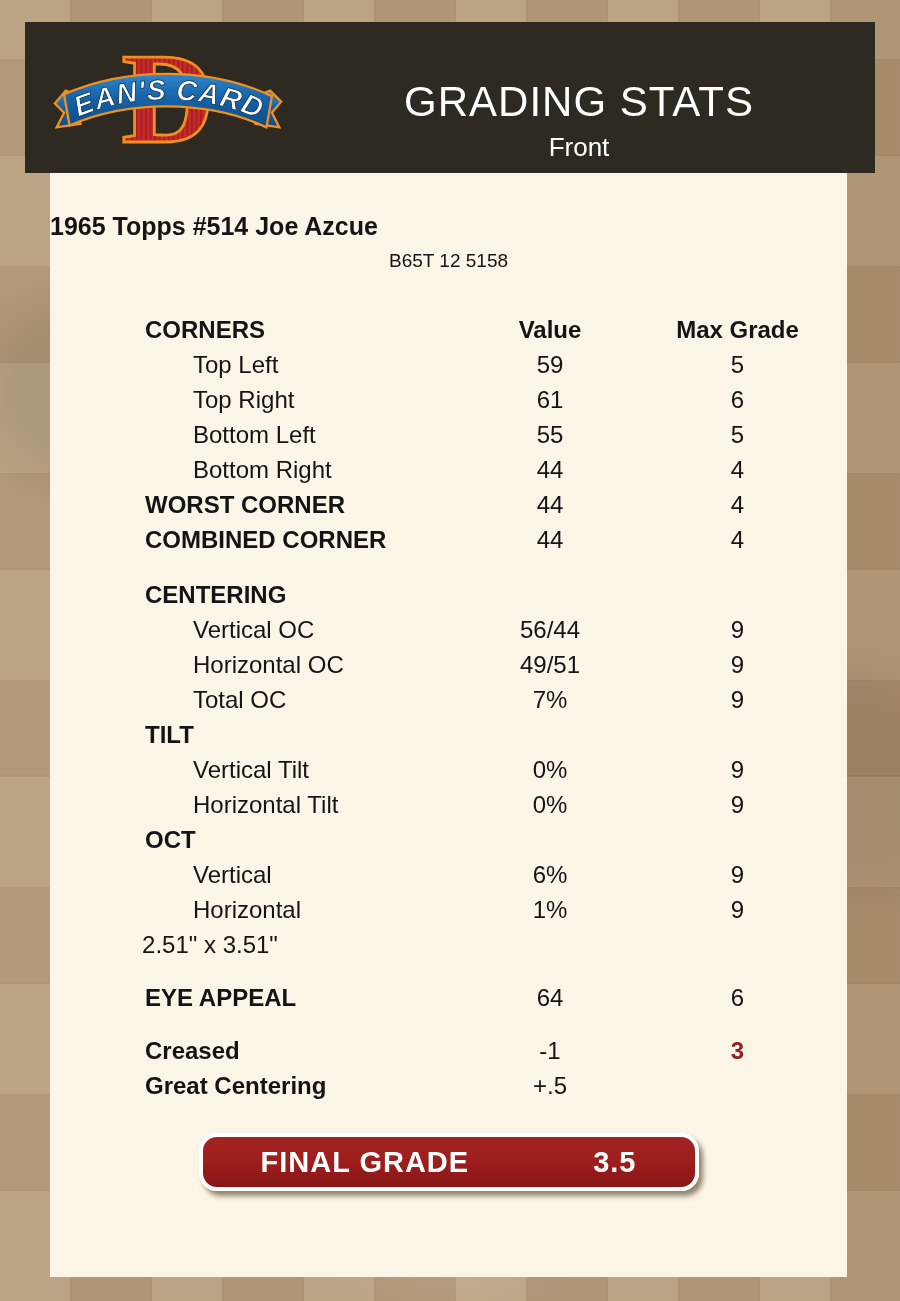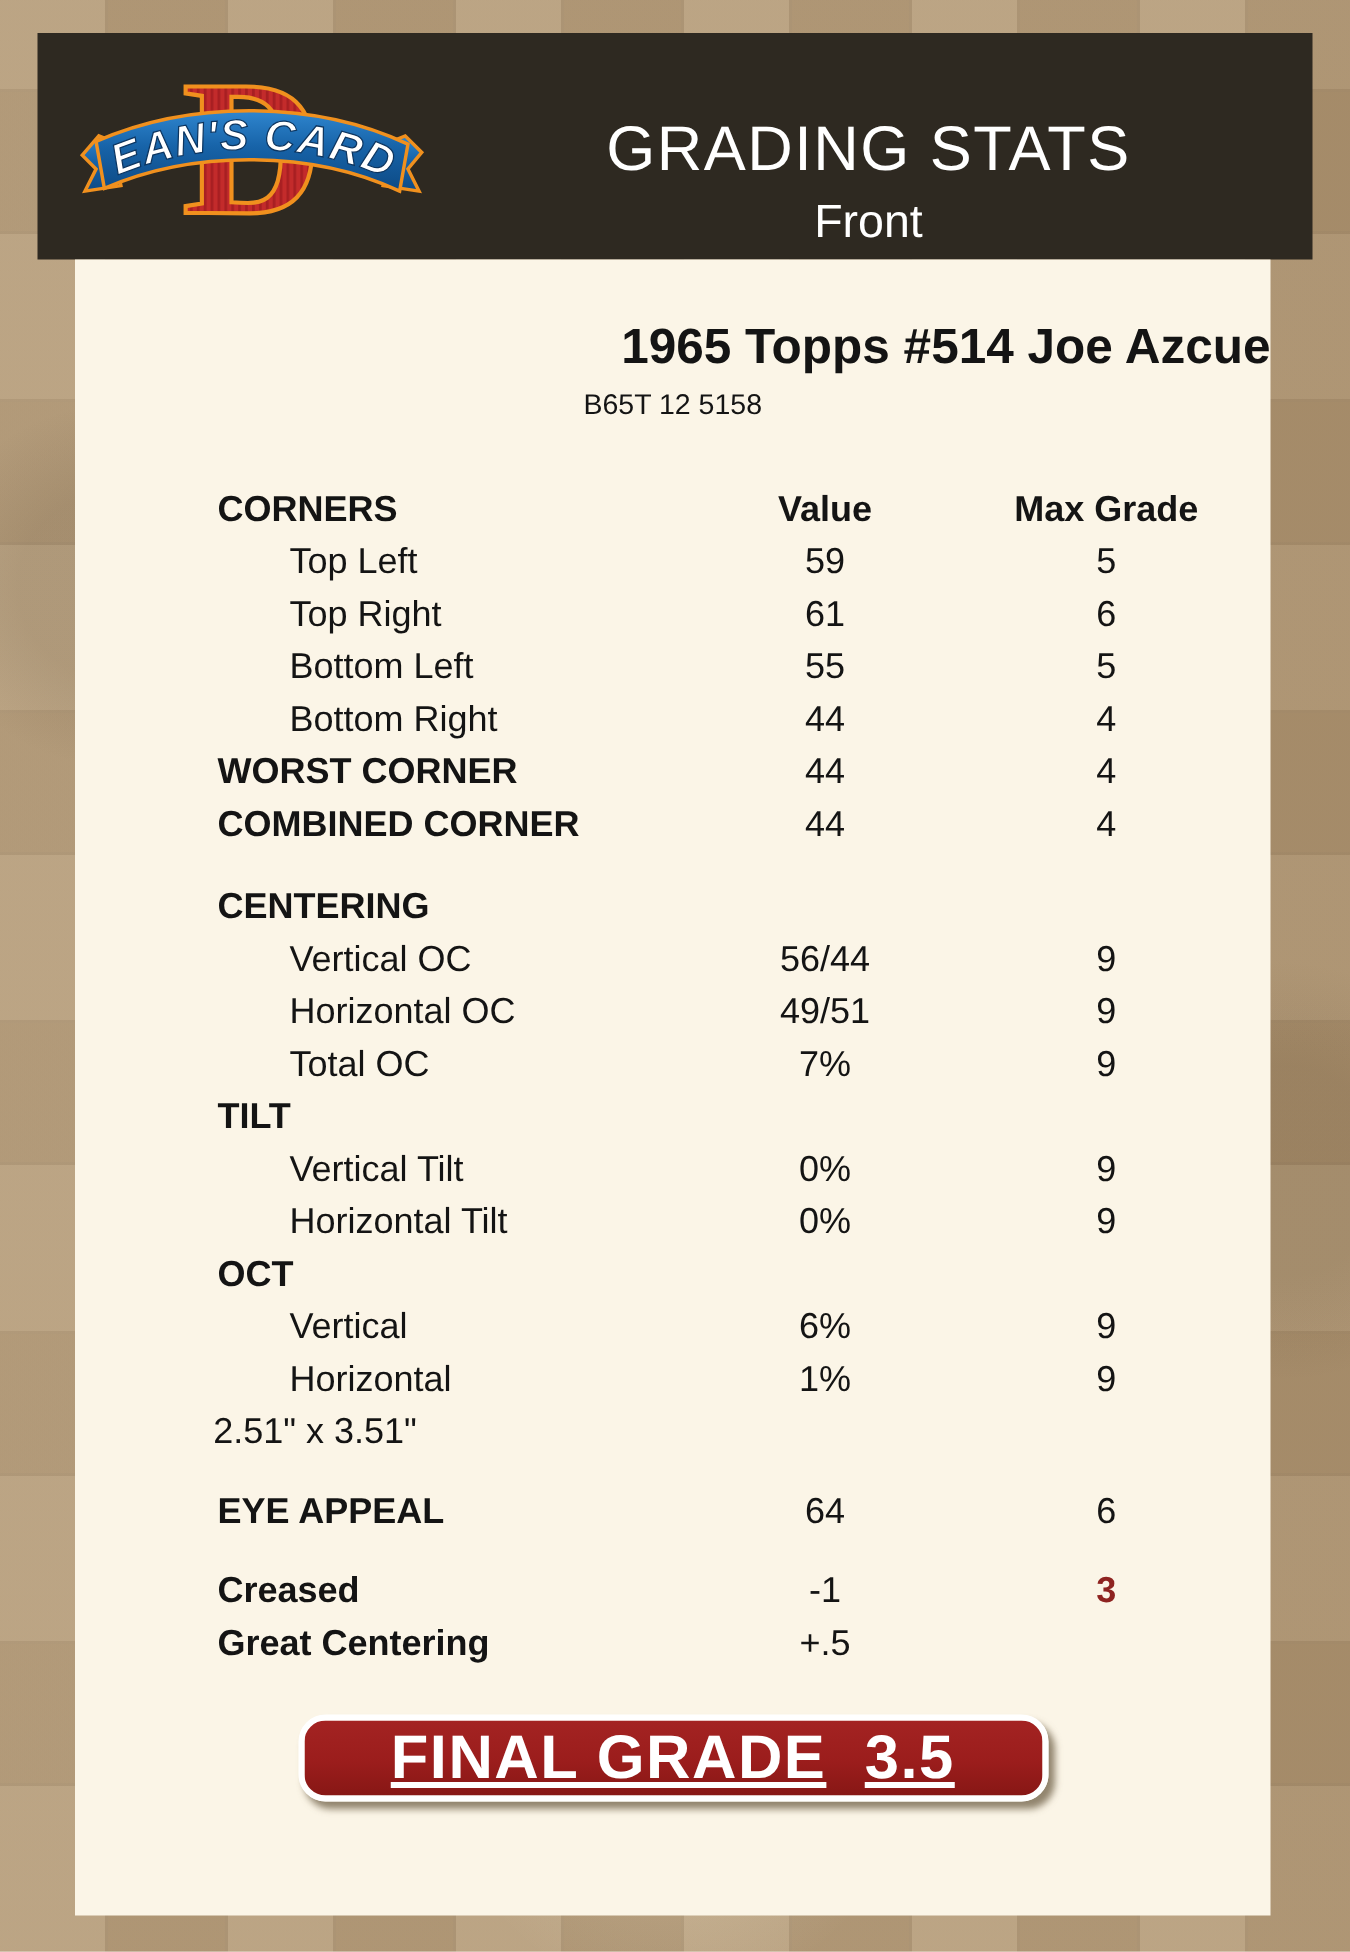--- a/index.html
+++ b/index.html
@@ -16,28 +16,28 @@
   }
 
   
   .header{
     position:absolute;left:25px;top:22px;width:850px;height:151px;
     background:#2e2921;display:flex;align-items:center;
   }
   .logo-wrap{flex:0 0 230px;margin-left:28px;height:135px;display:flex;align-items:center;}
   .header-titles{flex:1;text-align:center;color:#ffffff;}
   .header-title{font-size:42px;letter-spacing:1px;line-height:1.05;margin-top:48px;}
-  .header-subtitle{font-size:31px;margin-top:8px;}
+  .header-subtitle{font-size:26px;margin-top:8px;}
 
   
   .card{
     position:absolute;left:50px;top:173px;width:797px;height:1104px;
     background:#fbf5e7;color:#141414;box-sizing:border-box;padding-top:38px;
   }
-  .card-title{text-align:right;font-size:33px;font-weight:bold;line-height:1.2;}
+  .card-title{text-align:left;font-size:25px;font-weight:bold;line-height:1.2;}
   .card-subtitle{text-align:center;font-size:19px;margin-top:9px;}
 
   
   .stats{margin:44px 0 0 95px;width:660px;font-size:24px;}
   .trow{display:flex;align-items:flex-start;height:35px;}
   .c-label{flex:0 0 285px;}
   .c-value{flex:0 0 240px;text-align:center;}
   .c-max{flex:1;text-align:center;}
   .bold{font-weight:bold;}
   .indent{padding-left:48px;box-sizing:border-box;}
@@ -46,21 +46,21 @@
   .spacer-sm{height:18px;}
   .span-left{margin-left:-110px;width:350px;flex:0 0 350px;}
 
   
   .final-grade{
     margin:26px auto 0 auto;width:500px;height:58px;box-sizing:border-box;
     background:linear-gradient(180deg,#a32322 0%,#9b1d1c 55%,#871715 100%);
     border:4px solid #ffffff;border-radius:18px;
     box-shadow:4px 5px 5px rgba(110,95,70,0.75);
     display:flex;align-items:center;justify-content:space-between;
-    padding:0 58px;color:#ffffff;font-size:41px;font-weight:bold;letter-spacing:1px;text-decoration:underline;
+    padding:0 58px;color:#ffffff;font-size:29px;font-weight:bold;letter-spacing:1px;
   }
 </style>
 </head>
 <body>
 
 <div class="header">
   <div class="logo-wrap">
     <svg viewBox="0 0 250 135" width="230" height="135">
       <defs>
         <pattern id="pinstripe" width="5" height="6" patternUnits="userSpaceOnUse">

